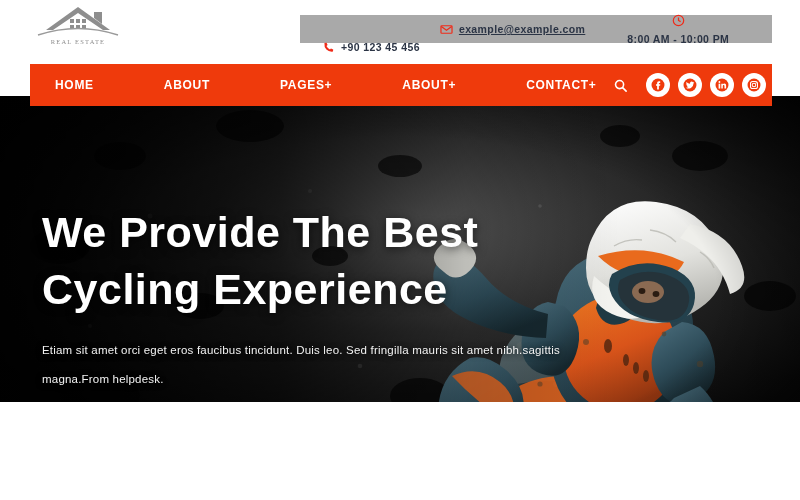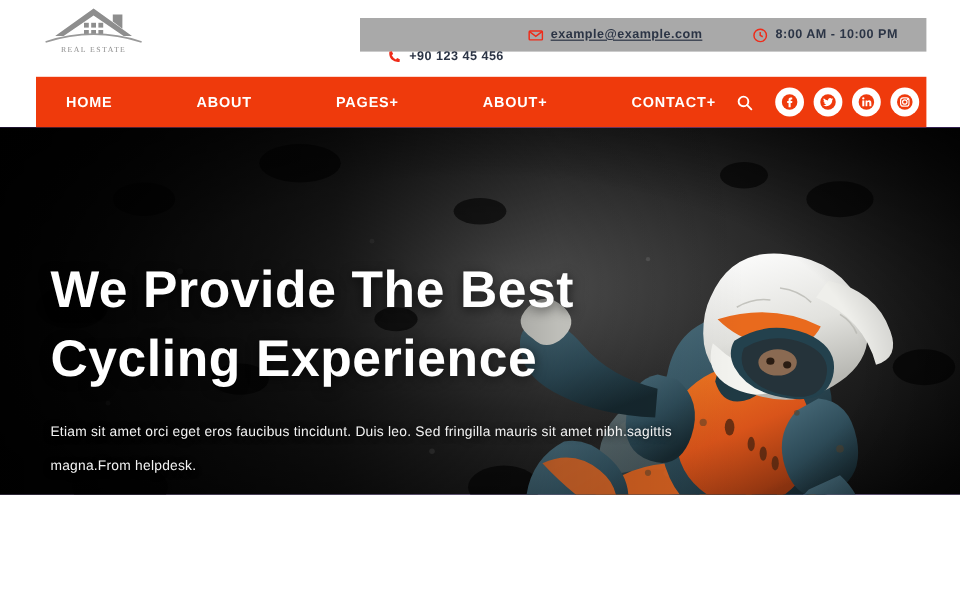--- a/index.html
+++ b/index.html
@@ -34,21 +34,21 @@
     background:#a9a9a9;
     display:flex; align-items:center;
   }
   .cb-item {
     display:flex; align-items:center; gap:6px;
     color:#2b3445; font-size:10.5px; font-weight:bold;
     letter-spacing:0.4px; white-space:nowrap;
   }
   .cb-item:nth-child(1){ margin-left:22px;margin-top:36px; }
   .cb-item:nth-child(2){ margin-left:20px; }
-  .cb-item:nth-child(3){ margin-left:42px; }
+  .cb-item:nth-child(3){ margin-left:42px;flex-direction:column; }
   .cb-ico { width:13px; height:13px; display:block; flex:0 0 auto; }
   .cb-mail-text { text-decoration:underline; text-underline-offset:1px; }
 
   
   .navbar {
     position:absolute; left:30px; top:64px;
     width:742px; height:42px;
     background:#ef3a0c;
     display:flex; align-items:center;
     z-index:6;
@@ -70,21 +70,21 @@
   .soc {
     width:24px; height:24px; border-radius:50%;
     background:#ffffff;
     display:flex; align-items:center; justify-content:center;
     cursor:pointer;
   }
   .soc svg { display:block; }
 
   
   .hero {
-    position:absolute; left:0; top:106px; width:800px; height:306px;
+    position:absolute; left:0; top:96px; width:800px; height:306px;
     overflow:hidden; background:#6d28d9;
   }
   .hero-bg { position:absolute; inset:0; }
   .hero-content {
     position:absolute; left:42px; top:0; width:560px; height:394px; z-index:4;
   }
   .hero-title {
     position:absolute; top:108px; left:0;
     color:#ffffff; font-size:43px; line-height:57px;
     font-weight:bold; letter-spacing:0.5px;

